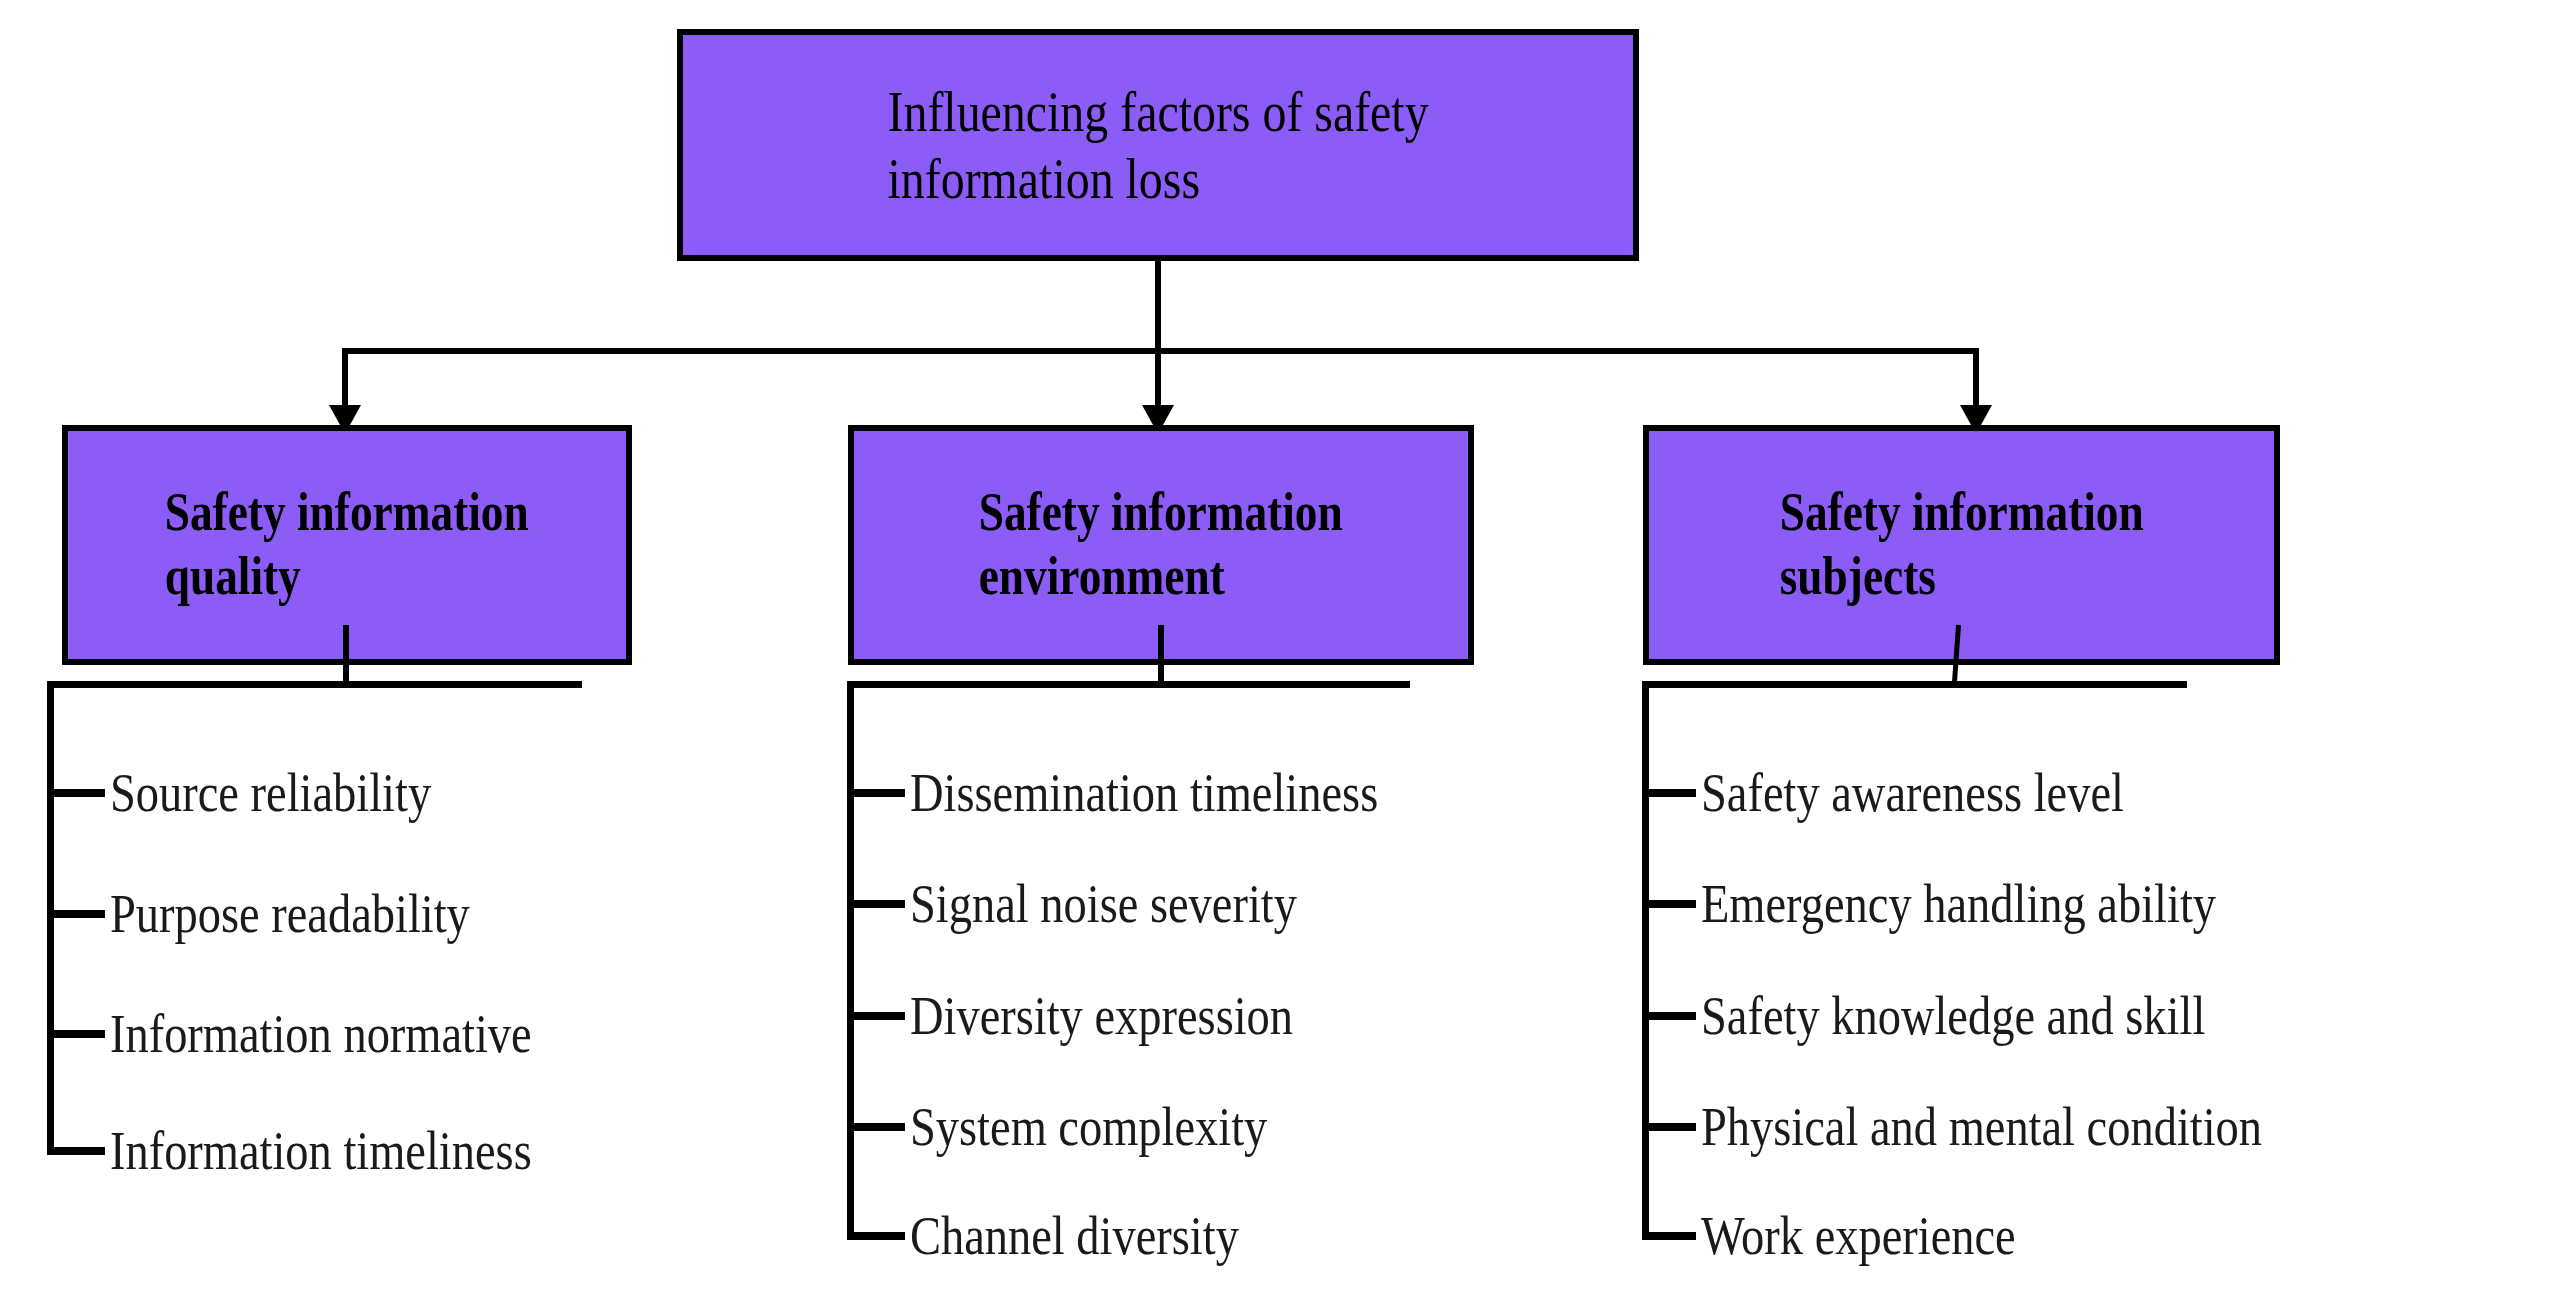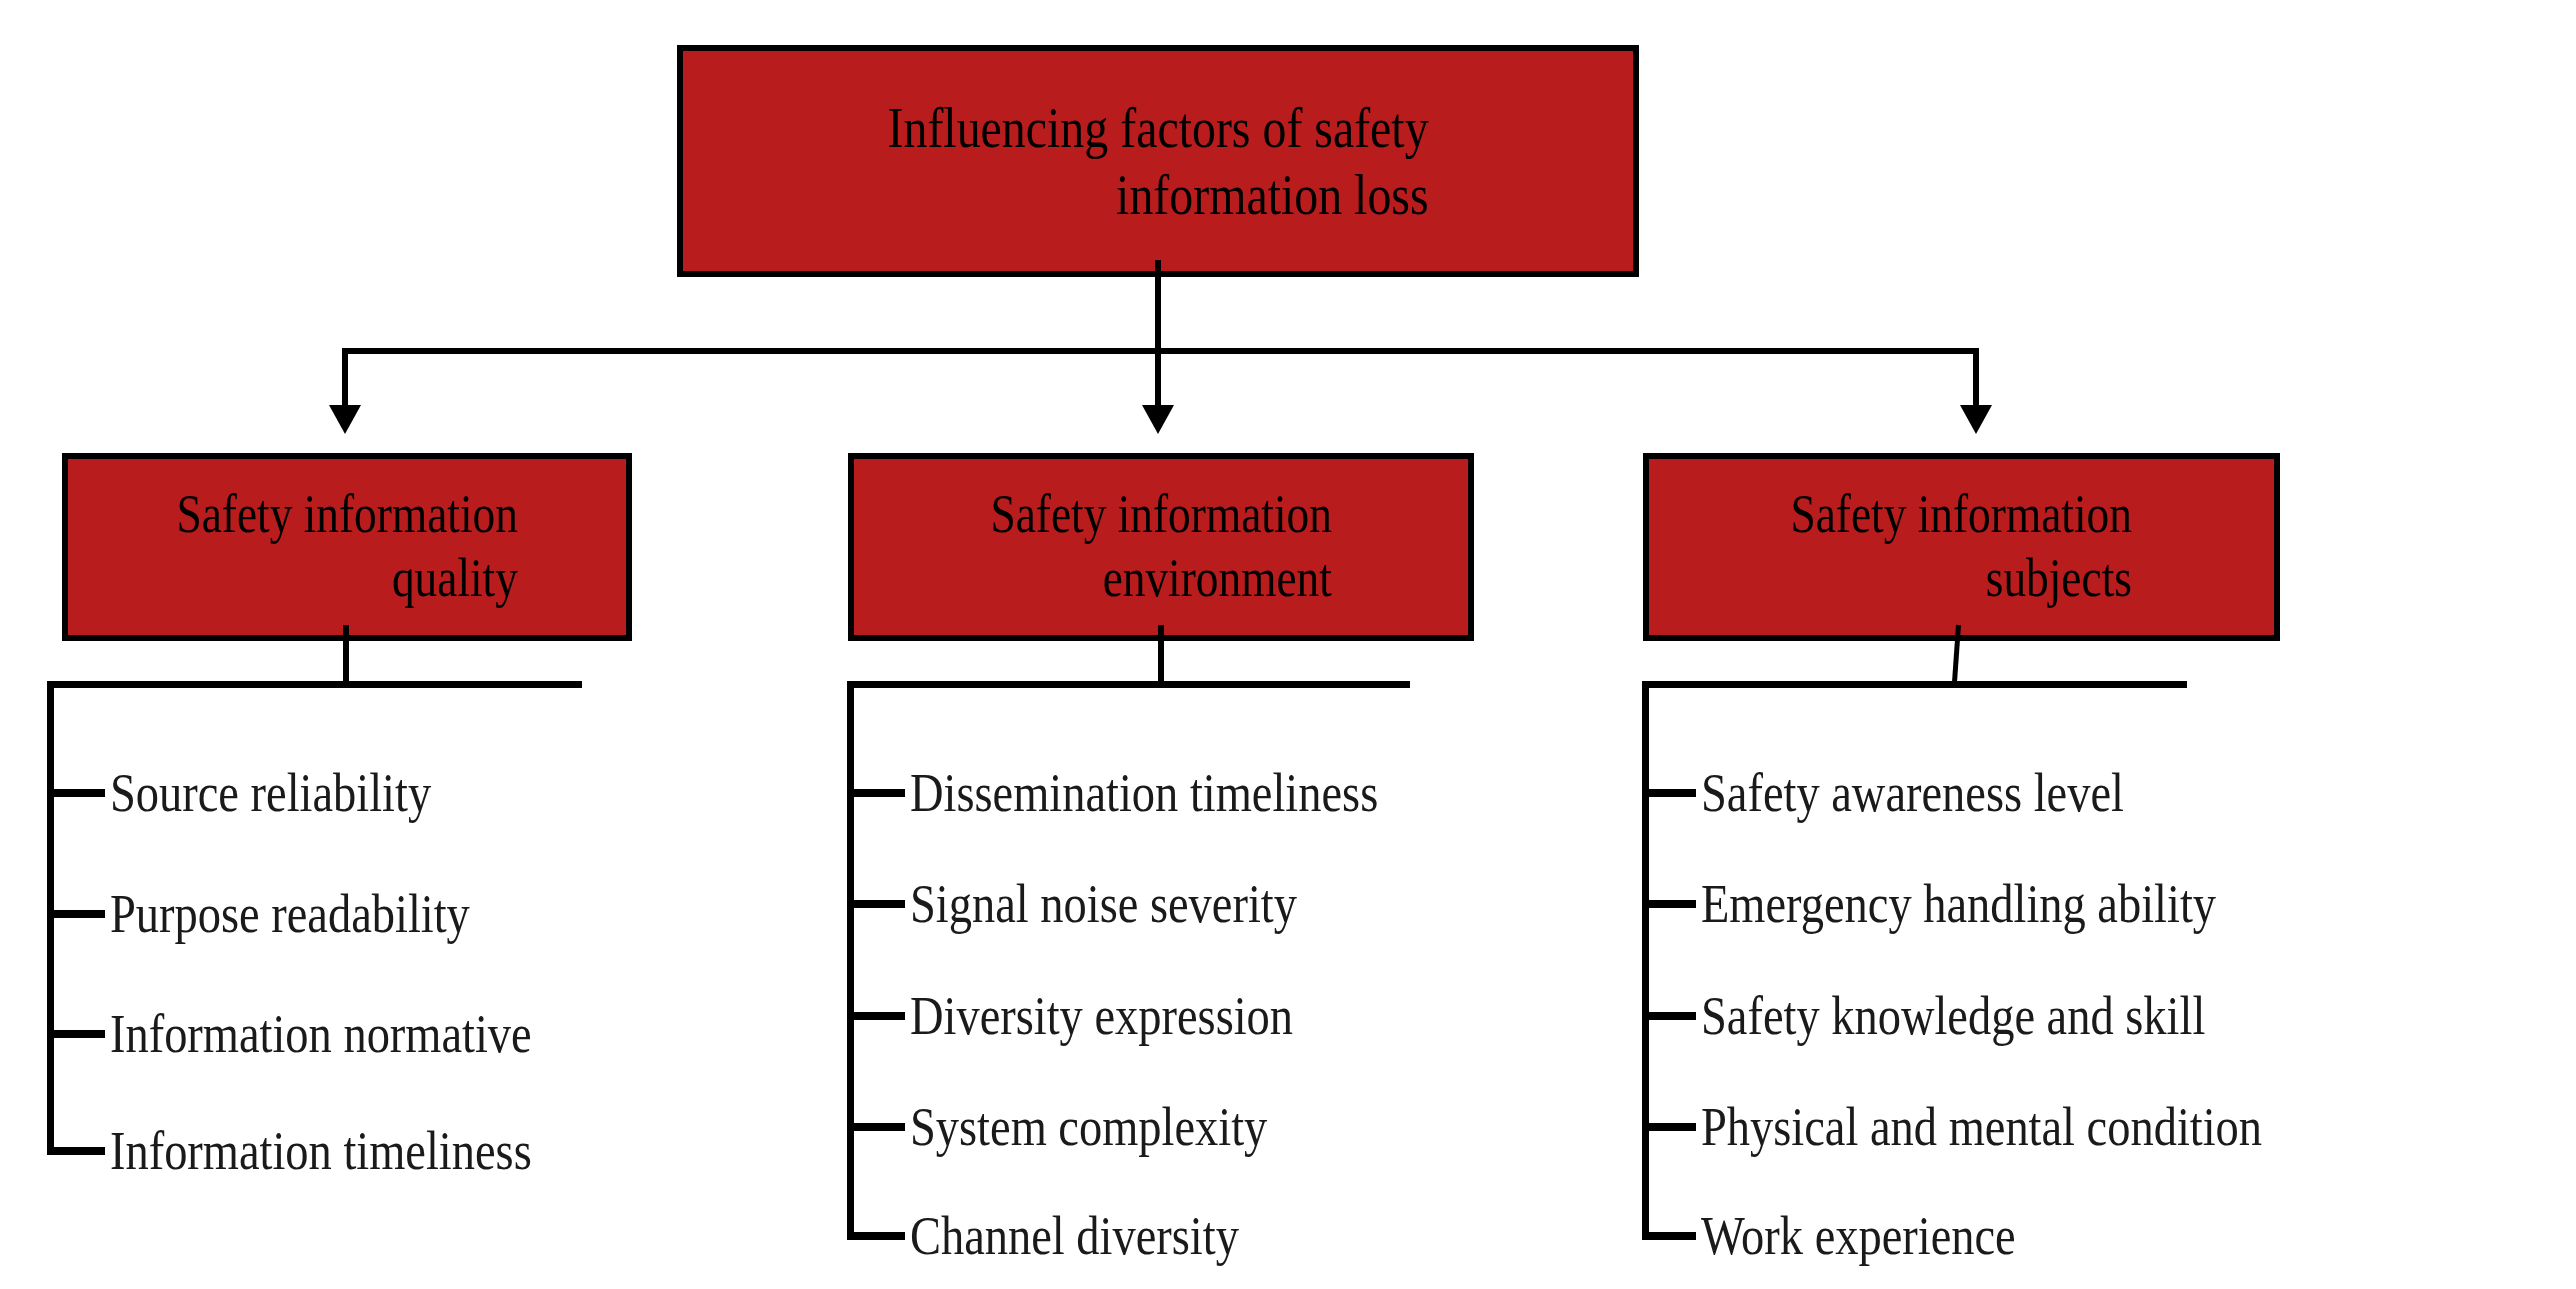--- a/index.html
+++ b/index.html
@@ -16,48 +16,48 @@
     overflow: hidden;
     font-family: "Liberation Serif", "DejaVu Serif", serif;
     color: #000000;
   }
 
   
   .node-box {
     position: absolute;
     box-sizing: border-box;
     border: 6.3px solid #000000;
-    background: #b91c1c;
+    background: #8b5cf6;
     display: flex;
     align-items: center;
     justify-content: center;
-    text-align: right;
+    text-align: left;
     line-height: 1.18;
     padding: 3.6px 9px;
-    margin-top: 16px;
   }
   .node-box .node-label {
     display: block;
     transform: scaleX(0.84);
     transform-origin: center center;
     white-space: pre-line;
   }
 
   #root-box {
     left: 677px;
     top: 29px;
     width: 962px;
     height: 232px;
     font-size: 57px;
   }
 
   .cat-box {
-    top: 437px;
-    height: 188px;
+    top: 425px;
+    height: 240px;
     font-size: 54px;
+    font-weight: bold;
   }
   #cat-box-0 { left: 62px;   width: 570px; }
   #cat-box-1 { left: 848px;  width: 626px; }
   #cat-box-2 { left: 1643px; width: 637px; }
 
   
   .ln {
     position: absolute;
     background: #000000;
   }

